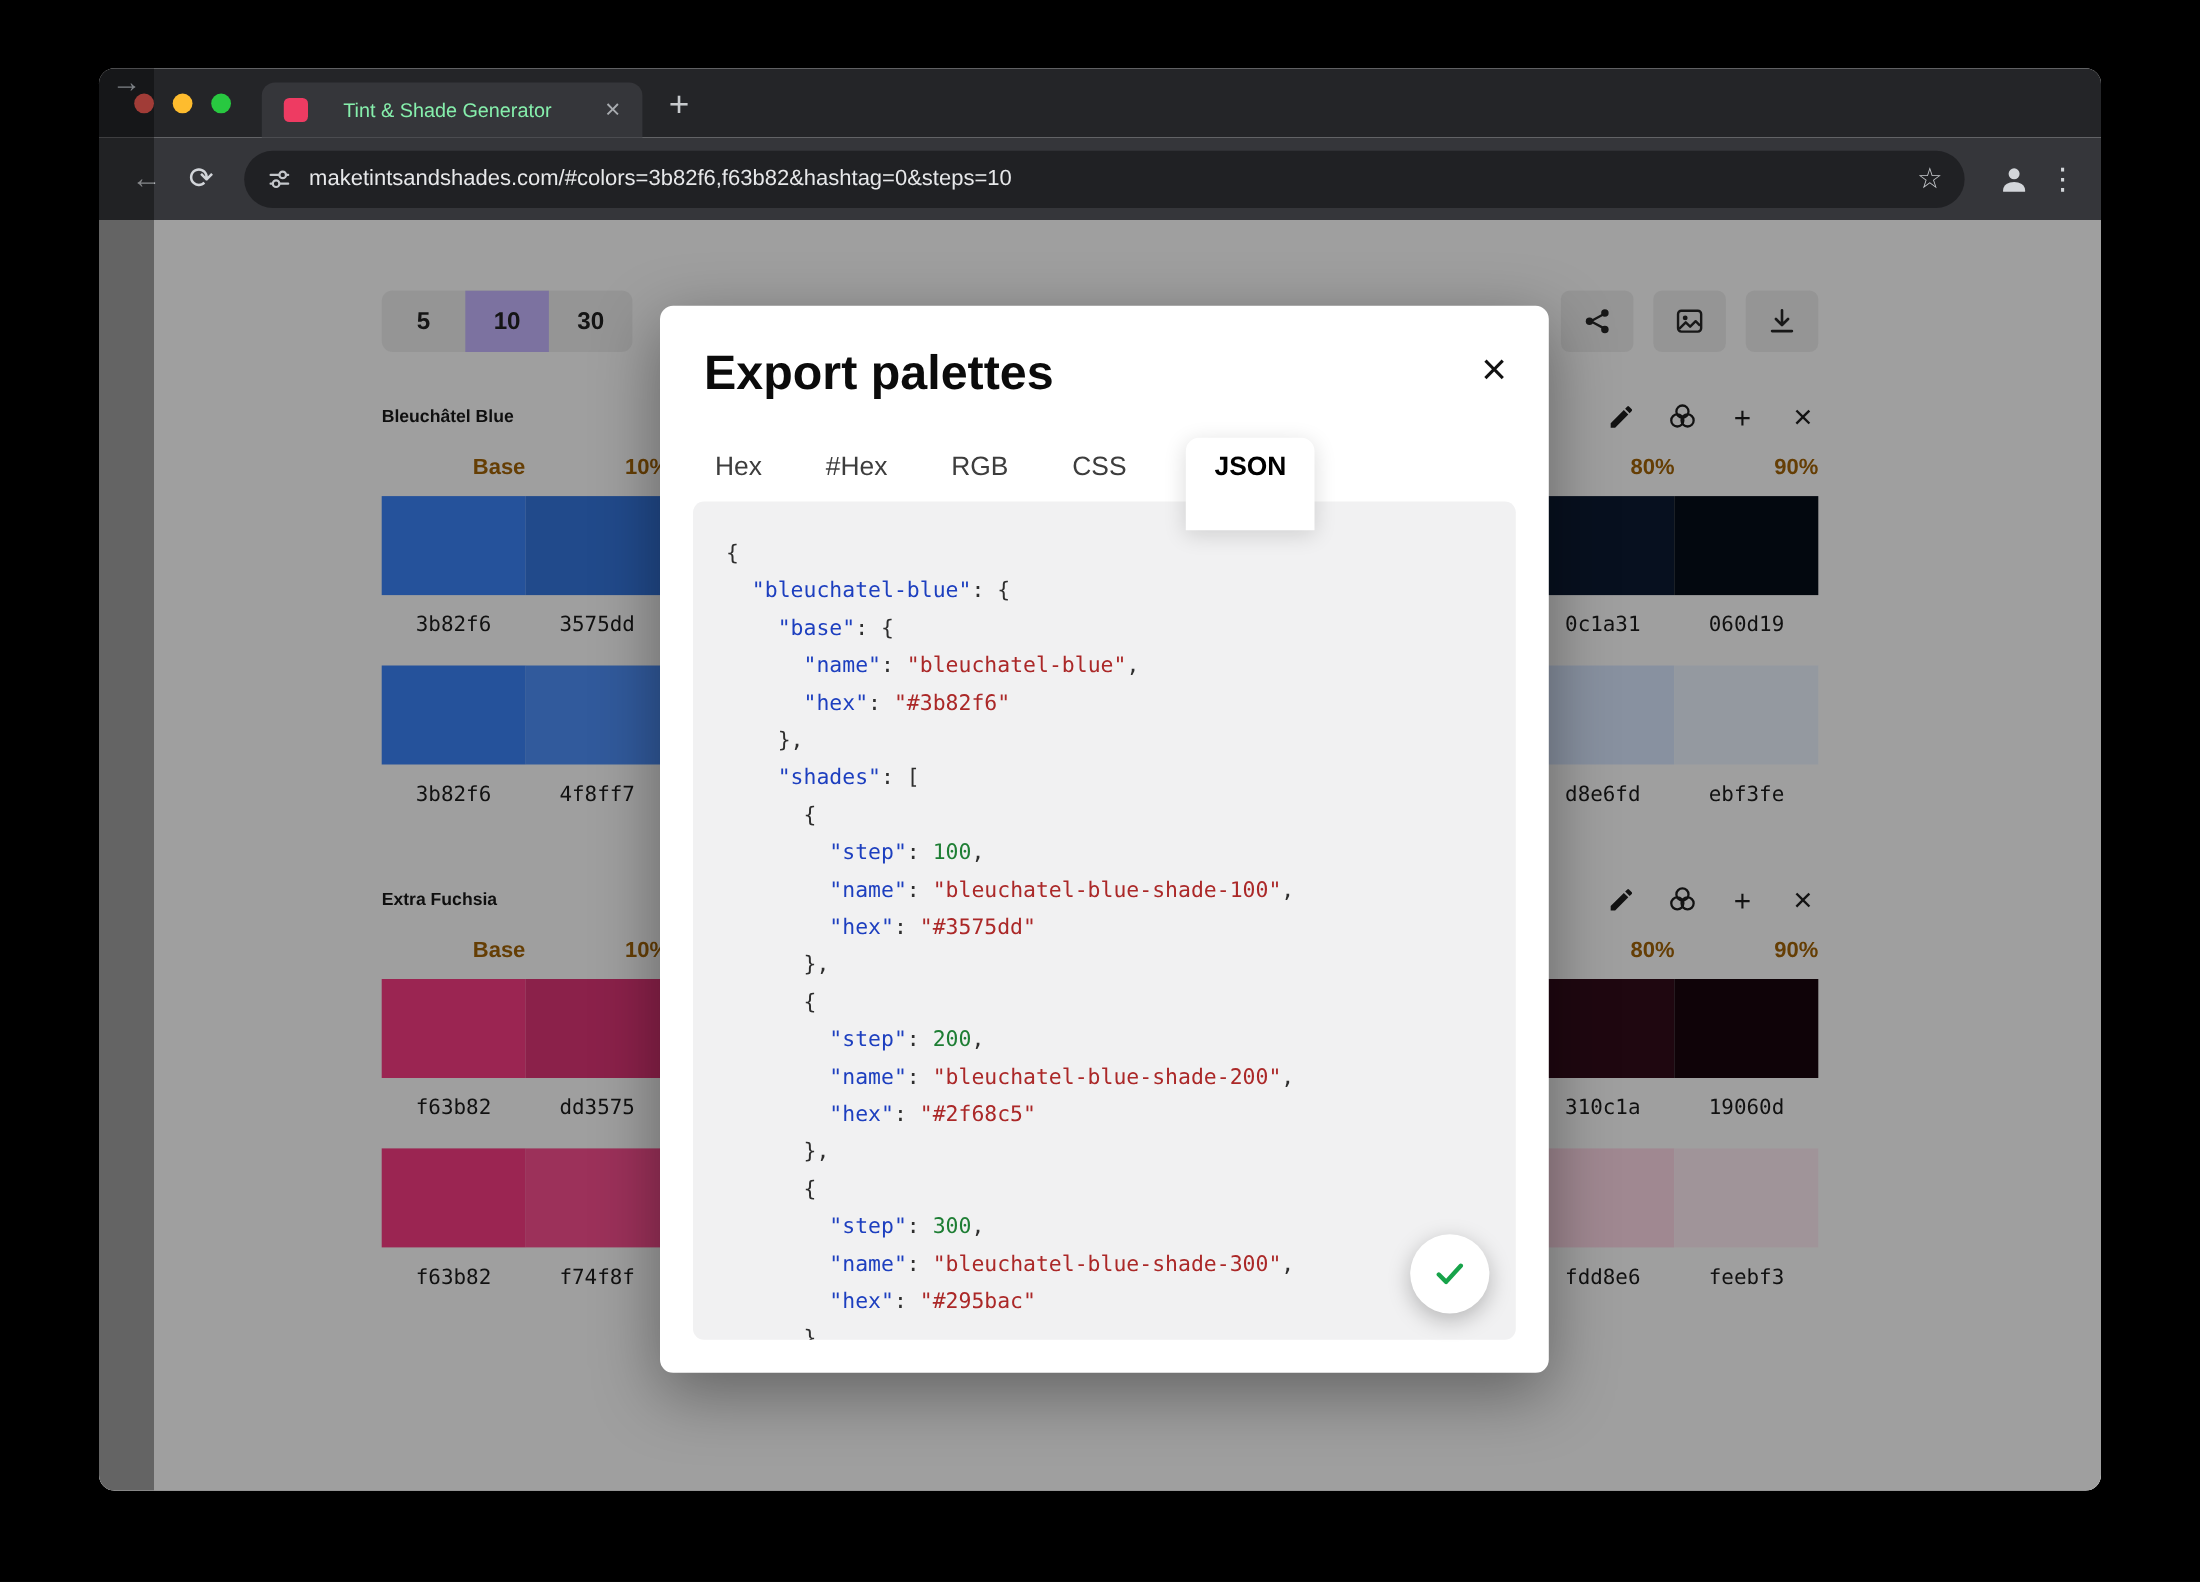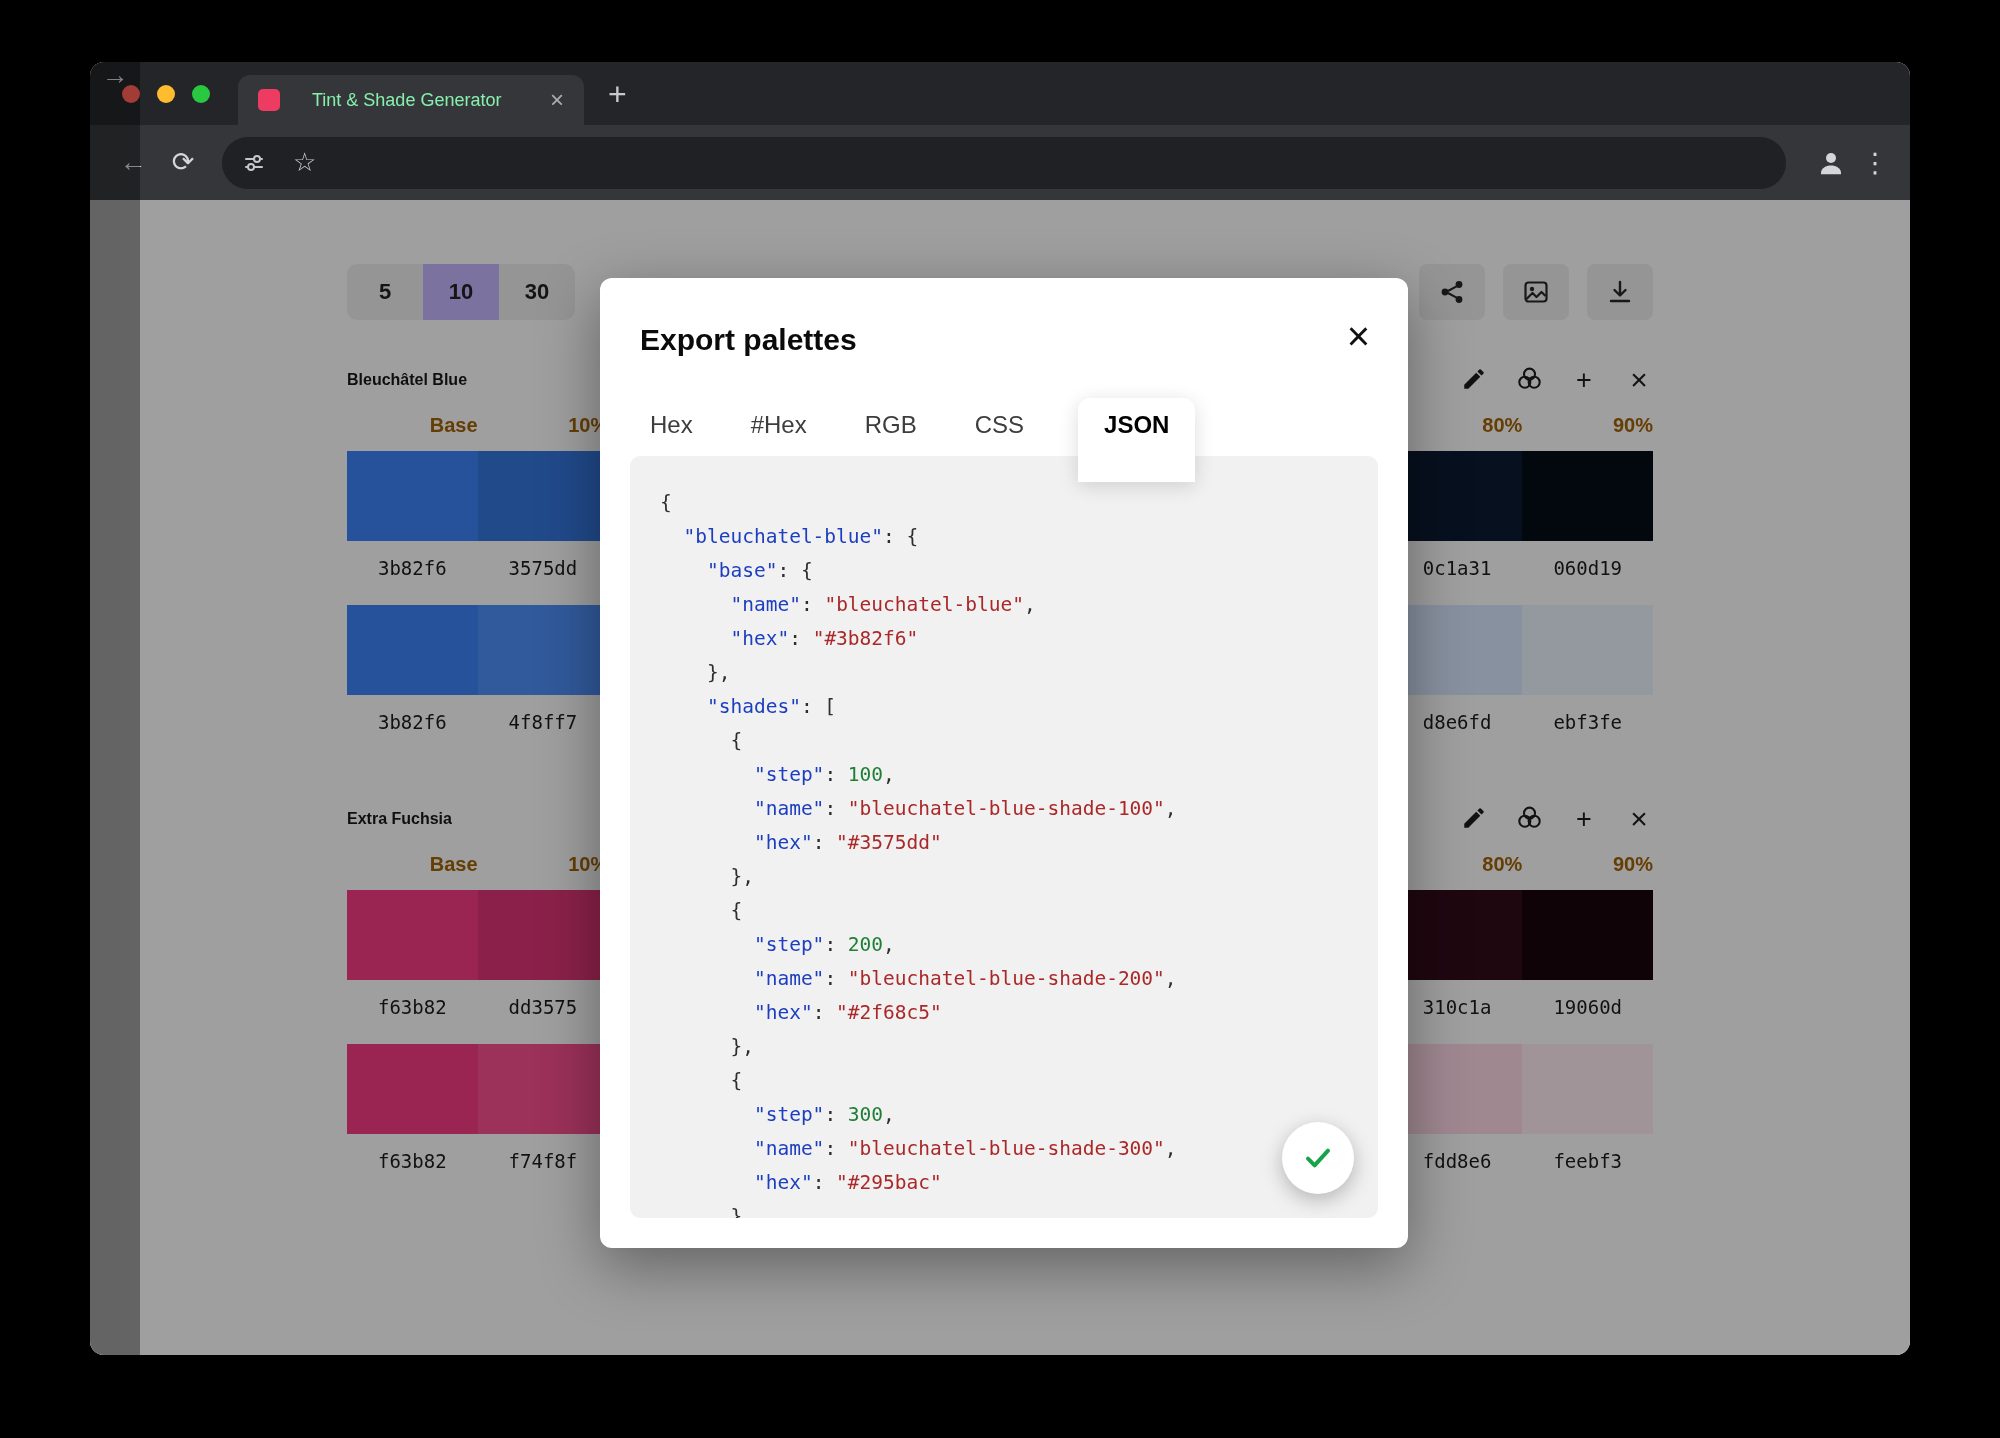--- a/index.html
+++ b/index.html
@@ -49,21 +49,21 @@
   .grid { display:grid; grid-template-columns:repeat(10,1fr); }
   .col-h { text-align:right; font-size:20px; font-weight:700; color:#a16207; padding-bottom:14px; }
   .strip .cell { height:90px; }
   .hexlabels .cell { text-align:center; font-family:"DejaVu Sans Mono",monospace; font-size:19px; color:#1c1c1c; padding:16px 0 26px; }
 
   .dim { position:absolute; inset:0; background:rgba(0,0,0,.37); z-index:5; }
 
   
   .modal { position:absolute; left:510px; top:78px; width:808px; height:970px; background:#fff; border-radius:12px; z-index:10; box-shadow:0 18px 60px rgba(0,0,0,.38); }
   .modal-head { display:flex; justify-content:space-between; align-items:flex-start; padding:42px 38px 0 40px; }
-  .modal-title { font-size:30px; font-weight:700; color:#0b0b0b; line-height:40px; }
+  .modal-title { font-size:44px; font-weight:700; color:#0b0b0b; line-height:40px; }
   .modal-close { font-size:40px; color:#111; line-height:32px; background:none; border:none; }
   .modal-tabs { display:flex; align-items:flex-start; height:58px; margin-top:38px; padding-left:46px; gap:50px; position:relative; z-index:2; }
   .mtab { font-size:24px; color:#3d3d3d; padding:15px 4px; line-height:24px; }
   .mtab.active { font-weight:700; color:#000; background:#fff; border-radius:12px 12px 0 0; padding:15px 26px 28px; height:84px; box-shadow:0 4px 20px rgba(0,0,0,.14); }
   .codeblock { margin:0 30px; height:762px; background:#f1f1f2; border-radius:10px; padding:30px 0 0 30px; overflow:hidden; white-space:pre; font-family:"DejaVu Sans Mono",monospace; font-size:19.5px; line-height:34px; position:relative; z-index:1; }
   .tk-k { color:#1d3fbf; }
   .tk-s { color:#ab2828; }
   .tk-n { color:#1e7e34; }
   .tk-p { color:#2e2e2e; }
   .check-fab { position:absolute; left:682px; top:844px; width:72px; height:72px; border-radius:50%; background:#fff; border:none; box-shadow:0 6px 20px rgba(0,0,0,.25); display:flex; align-items:center; justify-content:center; z-index:3; }
@@ -93,20 +93,21 @@
     <span class="nav-ic">⟳</span>
     <div class="omnibox">
       <span class="tune">
         <svg width="24" height="24" viewBox="0 0 24 24" fill="none" stroke="#c4c7cb" stroke-width="2" stroke-linecap="round">
           <line x1="4" y1="8" x2="20" y2="8"></line>
             <circle cx="15" cy="8" r="3" fill="#202124"></circle>
           <line x1="4" y1="16" x2="20" y2="16"></line>
             <circle cx="9" cy="16" r="3" fill="#202124"></circle>
         </svg>
       </span>
+      <span class="url">maketintsandshades.com/#colors=3b82f6,f63b82&amp;hashtag=0&amp;steps=10</span>
       <span class="star">☆</span>
     </div>
     <span class="profile">
       <svg width="30" height="30" viewBox="0 0 24 24" fill="#d3d6da">
         <circle cx="12" cy="8" r="4"></circle>
           <path d="M4 20c0-4 4-6 8-6s8 2 8 6v1H4z"></path>
       </svg>
     </span>
     <span class="kebab">⋮</span>
   </div>

